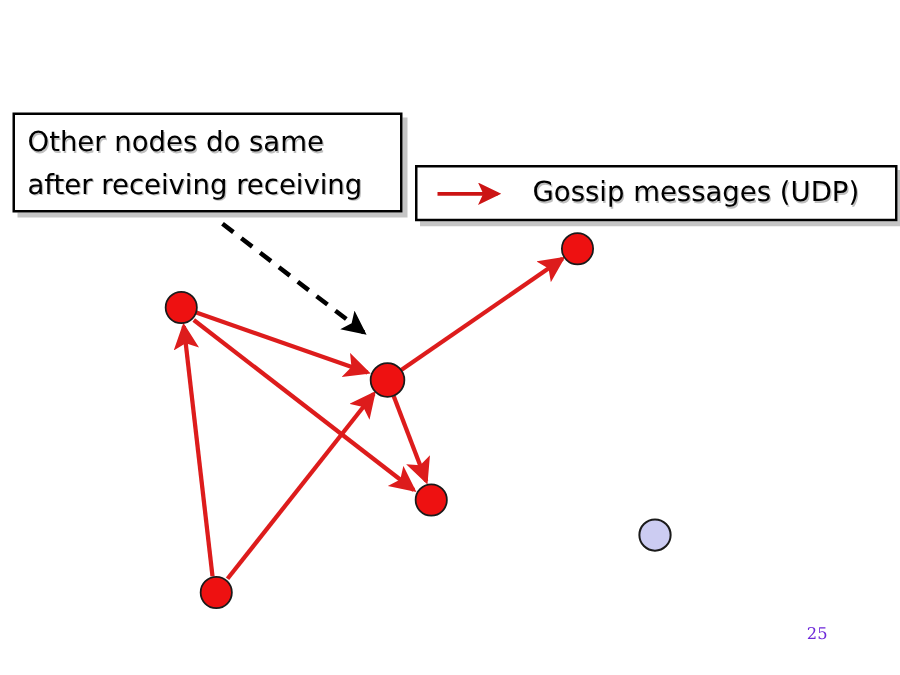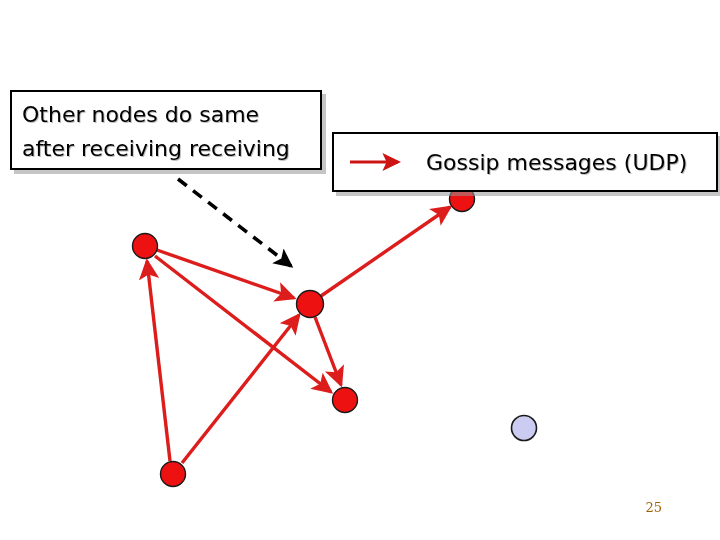--- a/index.html
+++ b/index.html
@@ -45,21 +45,21 @@
     color: #000000;
     white-space: nowrap;
     text-shadow: 1px 1px 0 rgba(170,170,170,0.75);
   }
 
   
   #legend-box {
     left: 332px;
     top: 132px;
     width: 386px;
-    height: 60px;
+    height: 45px;
     display: flex;
     align-items: center;
     padding: 0 10px 0 14px;
   }
   #legend-arrow-svg {
     width: 62px;
     height: 20px;
     flex: 0 0 auto;
   }
   #legend-label {
@@ -70,21 +70,21 @@
     text-shadow: 1px 1px 0 rgba(170,170,170,0.75);
   }
 
   
   #page-number {
     position: absolute;
     right: 58px;
     bottom: 25px;
     font-family: "DejaVu Serif", "Liberation Serif", serif;
     font-size: 13px;
-    color: #a16207;
+    color: #6d28d9;
     z-index: 5;
   }
 </style>
 </head>
 <body>
 
 <div id="slide">
 
   <svg id="diagram-svg" viewBox="0 0 720 540">
     <defs>

